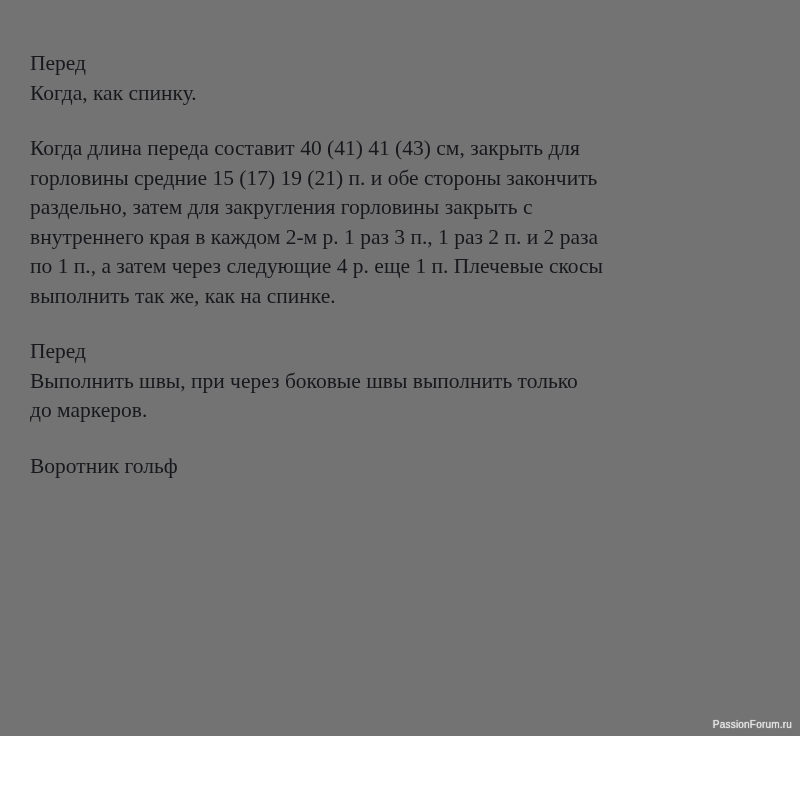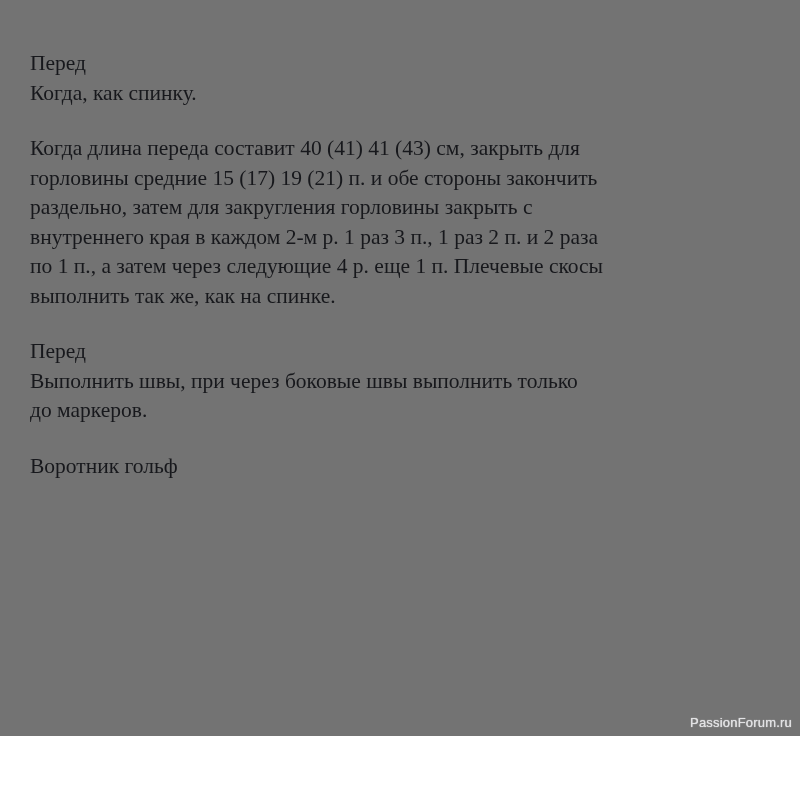--- a/index.html
+++ b/index.html
@@ -57,21 +57,21 @@
     margin: 0;
     text-align: left;
     white-space: pre-line;
   }
 
   #watermark {
     position: absolute;
     right: 8px;
     bottom: 6px;
     font-family: "Liberation Sans", "DejaVu Sans", sans-serif;
-    font-size: 13px;
+    font-size: 10px;
     letter-spacing: 0.2px;
     color: #e2e2e4;
     text-shadow: 0 0 1px #f2f2f3;
     user-select: none;
     white-space: pre;
   }
 </style>
 </head>
 <body style="background: rgb(255, 255, 255); color: rgb(23, 24, 28);">
 

